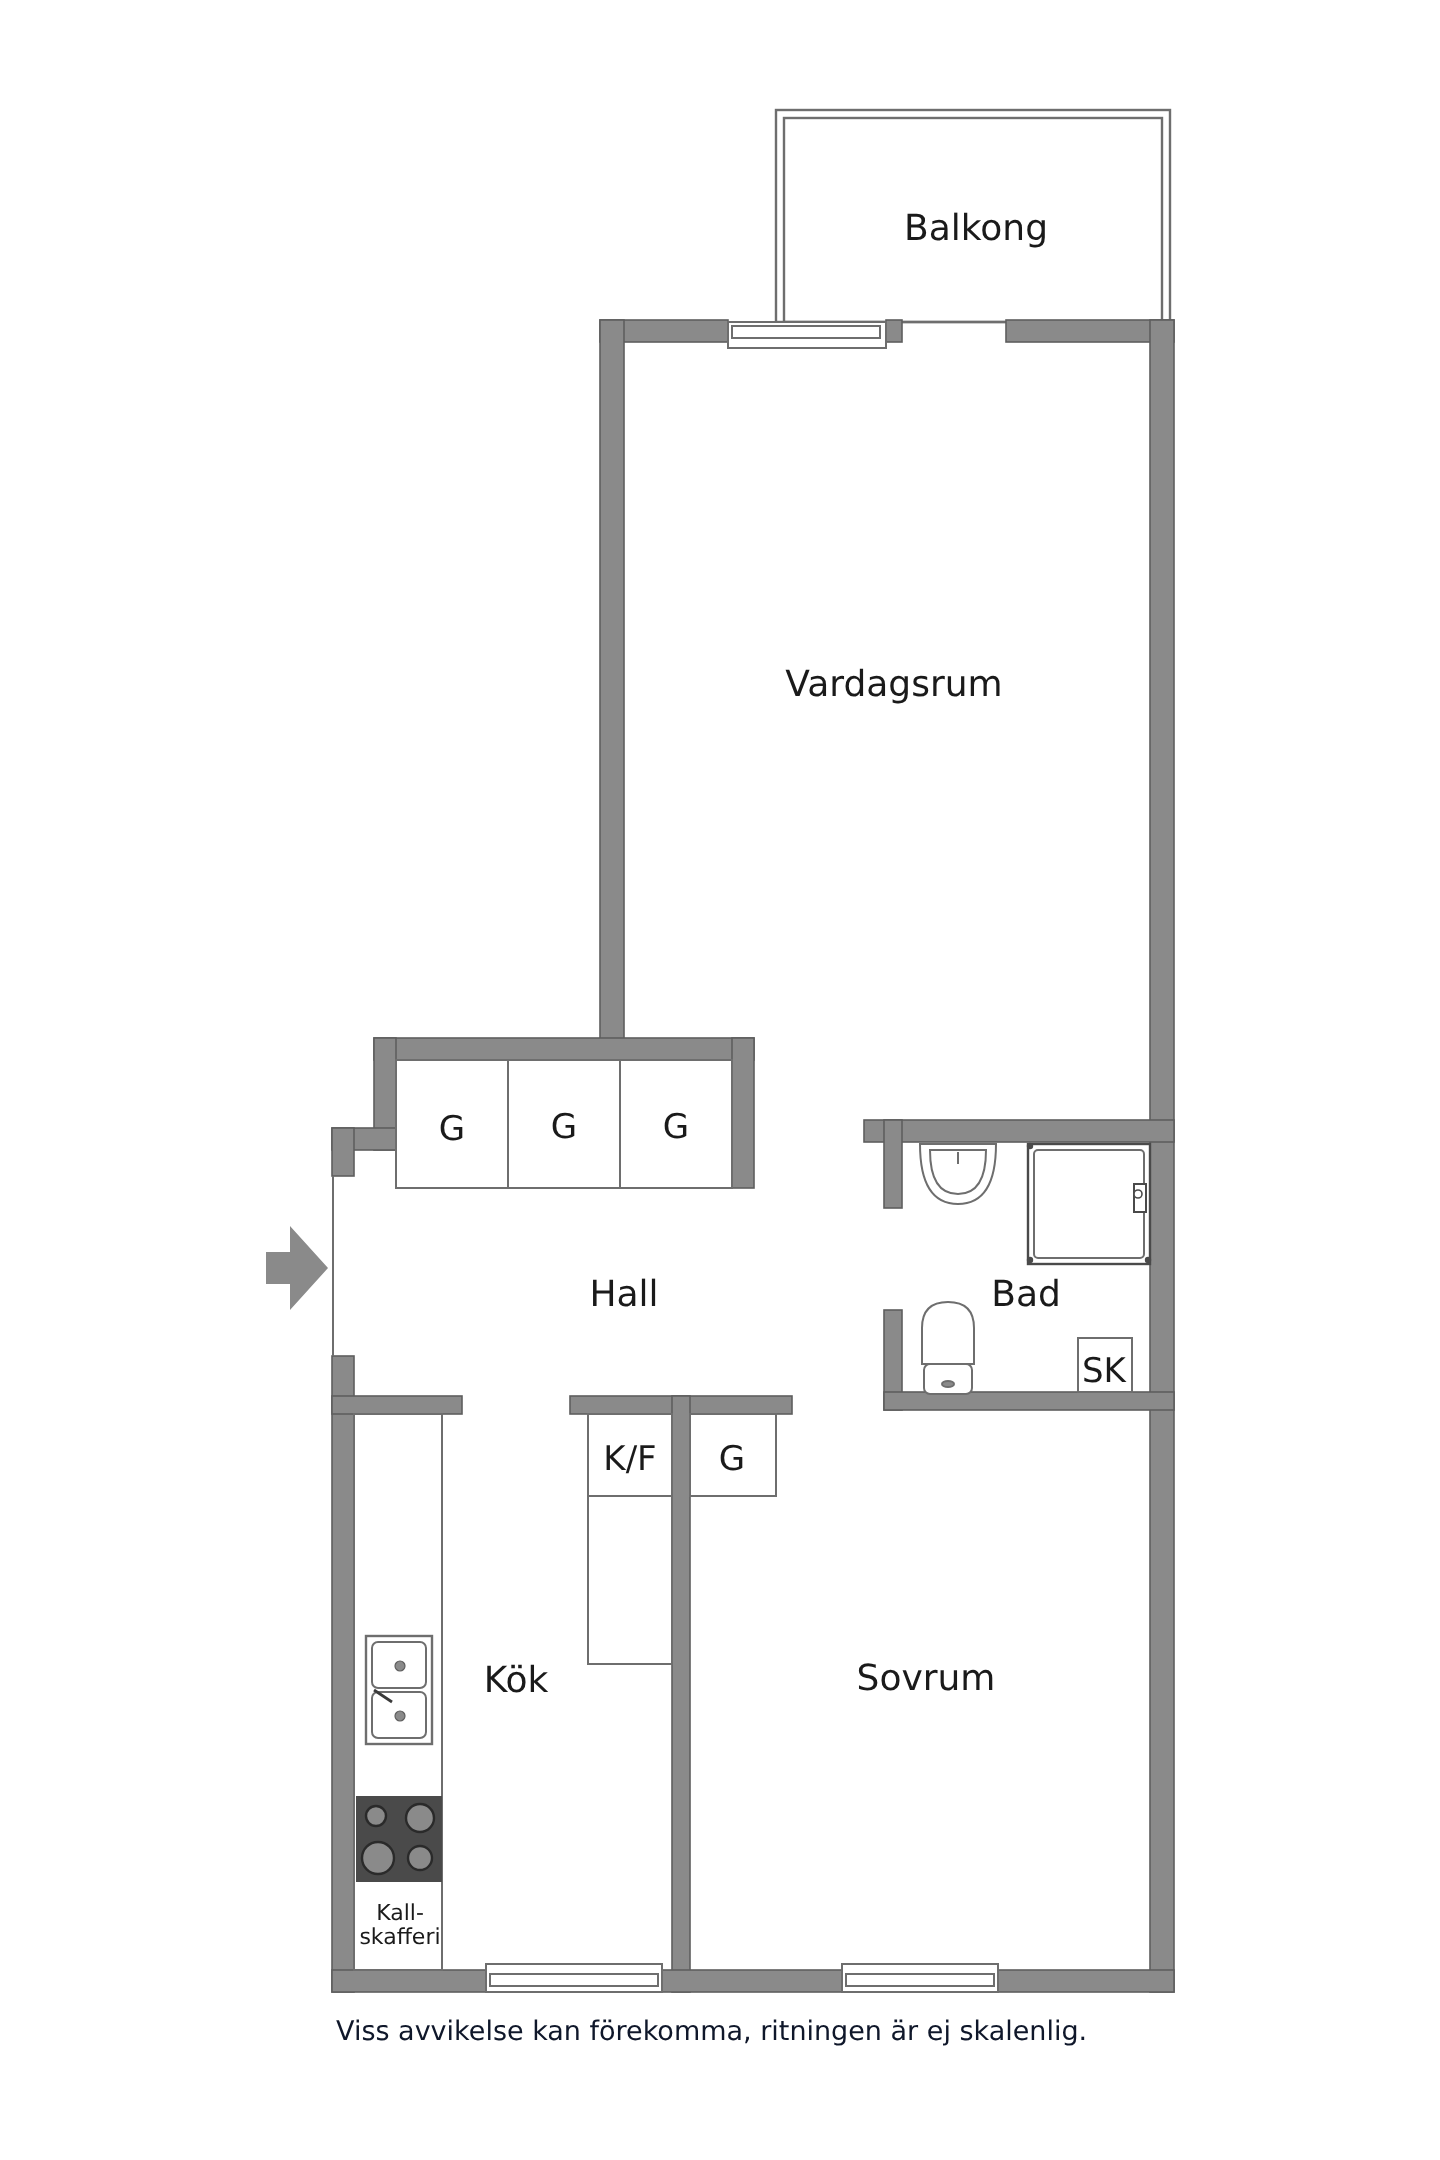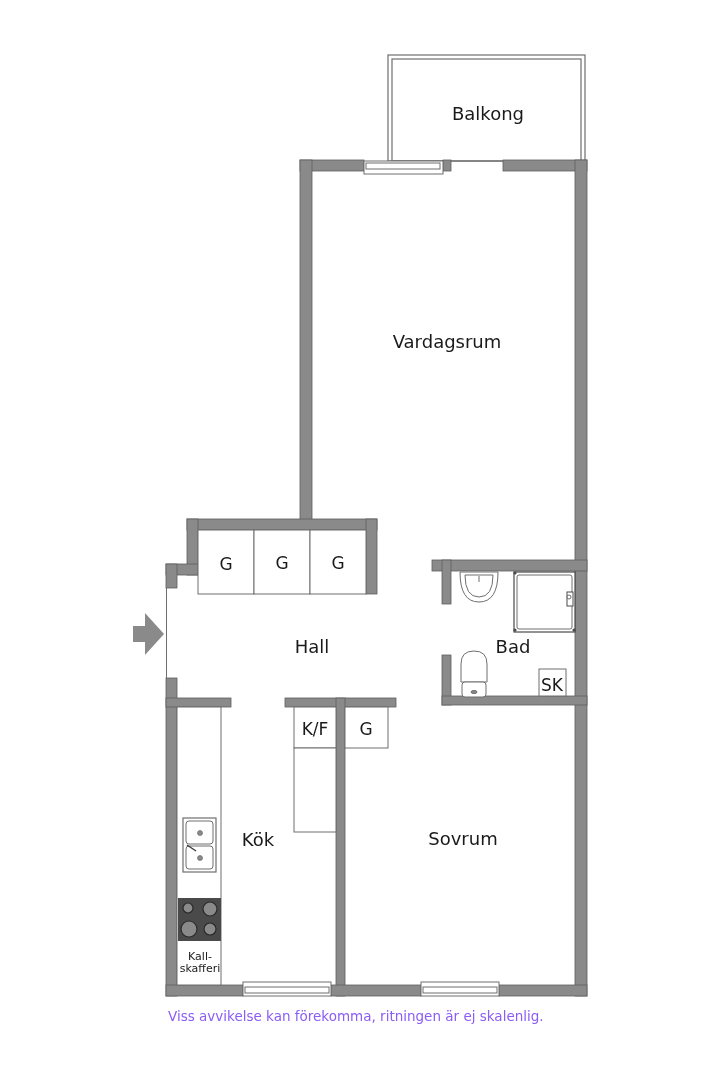--- a/index.html
+++ b/index.html
@@ -3,21 +3,21 @@
 <meta charset="utf-8">
 <style>
   html, body { margin: 0; padding: 0; background: #ffffff; }
   body { width: 720px; height: 1080px; position: relative; overflow: hidden; font-family: "DejaVu Sans", sans-serif; }
   svg { position: absolute; left: 0; top: 0; }
   .room-label { font-family: "DejaVu Sans", sans-serif; font-size: 18px; fill: #1a1a1a; }
   .fixture-label { font-family: "DejaVu Sans", sans-serif; font-size: 17px; fill: #1a1a1a; }
   .small-label { font-family: "DejaVu Sans", sans-serif; font-size: 11px; fill: #1a1a1a; }
   .disclaimer {
     position: absolute; left: 168px; top: 1008px;
-    font-family: "DejaVu Sans", sans-serif; font-size: 13.5px; color: #8b5cf6;
+    font-family: "DejaVu Sans", sans-serif; font-size: 13.5px; color: #0f172a;
     white-space: nowrap;
   }
 </style>
 </head>
 <body>
 
 <svg width="720" height="1080" viewBox="0 0 720 1080" xmlns="http://www.w3.org/2000/svg">
 
   <g>
     <rect x="388" y="55" width="197" height="106" fill="none" stroke="#6e6e6e" stroke-width="1.2"></rect>

